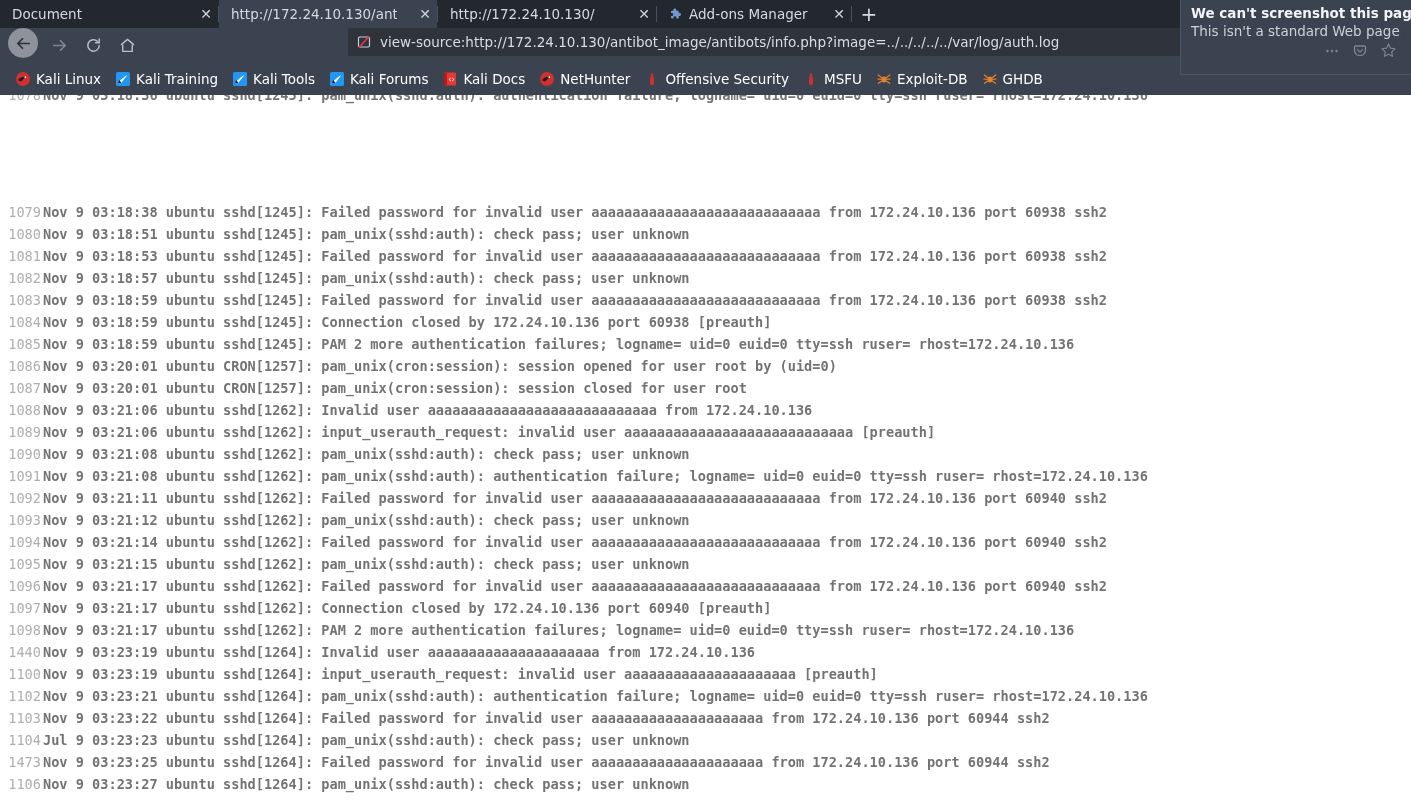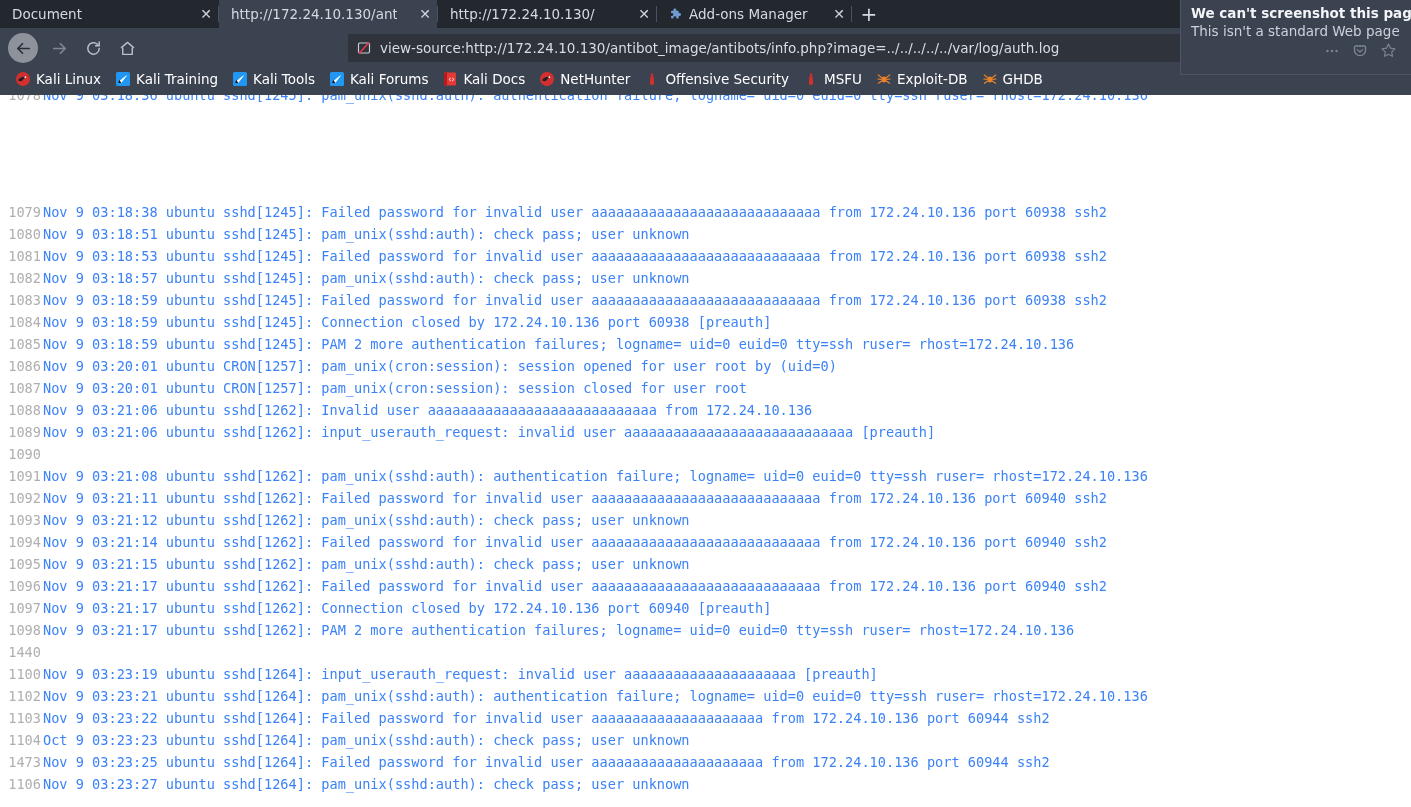--- a/index.html
+++ b/index.html
@@ -78,21 +78,21 @@
     color: #d6dae0;
     font-size: 20px;
     line-height: 1;
   }
 
   
   .navbar {
     height: 40px;
     background: #3b4250;
     display: flex;
-    align-items: center;
+    align-items: flex-start;
     padding: 0 6px;
     box-sizing: border-box;
   }
   .navbtn {
     width: 34px; height: 34px;
     display: flex;
     align-items: center;
     justify-content: center;
     color: #9aa1ad;
     flex: none;
@@ -210,22 +210,22 @@
     color: #afafaf;
     width: 42px;
     min-width: 42px;
     text-align: right;
     padding-right: 1px;
     box-sizing: border-box;
     user-select: none;
     font-family: "DejaVu Sans Mono", monospace;
   }
   .ltext {
-    color: #3b82f6;
-    font-weight: normal;
+    color: #737373;
+    font-weight: bold;
     padding-left: 1px;
     font-family: "DejaVu Sans Mono", monospace;
   }
   .clip-top {
     position: absolute;
     top: 0; left: 0; right: 0;
     height: 95px;
     overflow: hidden;
   }
   .clip-top-inner { position: absolute; top: -11px; left: 0; }
@@ -496,20 +496,21 @@
       <div class="srcline">
         <span class="lnum">1088</span>
         <span class="ltext">Nov  9 03:21:06 ubuntu sshd[1262]: Invalid user aaaaaaaaaaaaaaaaaaaaaaaaaaaa from 172.24.10.136</span>
       </div>
       <div class="srcline">
         <span class="lnum">1089</span>
         <span class="ltext">Nov  9 03:21:06 ubuntu sshd[1262]: input_userauth_request: invalid user aaaaaaaaaaaaaaaaaaaaaaaaaaaa [preauth]</span>
       </div>
       <div class="srcline">
         <span class="lnum">1090</span>
+        <span class="ltext">Nov  9 03:21:08 ubuntu sshd[1262]: pam_unix(sshd:auth): check pass; user unknown</span>
       </div>
       <div class="srcline">
         <span class="lnum">1091</span>
         <span class="ltext">Nov  9 03:21:08 ubuntu sshd[1262]: pam_unix(sshd:auth): authentication failure; logname= uid=0 euid=0 tty=ssh ruser= rhost=172.24.10.136</span>
       </div>
       <div class="srcline">
         <span class="lnum">1092</span>
         <span class="ltext">Nov  9 03:21:11 ubuntu sshd[1262]: Failed password for invalid user aaaaaaaaaaaaaaaaaaaaaaaaaaaa from 172.24.10.136 port 60940 ssh2</span>
       </div>
       <div class="srcline">
@@ -531,36 +532,37 @@
       <div class="srcline">
         <span class="lnum">1097</span>
         <span class="ltext">Nov  9 03:21:17 ubuntu sshd[1262]: Connection closed by 172.24.10.136 port 60940 [preauth]</span>
       </div>
       <div class="srcline">
         <span class="lnum">1098</span>
         <span class="ltext">Nov  9 03:21:17 ubuntu sshd[1262]: PAM 2 more authentication failures; logname= uid=0 euid=0 tty=ssh ruser= rhost=172.24.10.136</span>
       </div>
       <div class="srcline">
         <span class="lnum">1440</span>
+        <span class="ltext">Nov  9 03:23:19 ubuntu sshd[1264]: Invalid user aaaaaaaaaaaaaaaaaaaaa from 172.24.10.136</span>
       </div>
       <div class="srcline">
         <span class="lnum">1100</span>
         <span class="ltext">Nov  9 03:23:19 ubuntu sshd[1264]: input_userauth_request: invalid user aaaaaaaaaaaaaaaaaaaaa [preauth]</span>
       </div>
       <div class="srcline">
         <span class="lnum">1102</span>
         <span class="ltext">Nov  9 03:23:21 ubuntu sshd[1264]: pam_unix(sshd:auth): authentication failure; logname= uid=0 euid=0 tty=ssh ruser= rhost=172.24.10.136</span>
       </div>
       <div class="srcline">
         <span class="lnum">1103</span>
         <span class="ltext">Nov  9 03:23:22 ubuntu sshd[1264]: Failed password for invalid user aaaaaaaaaaaaaaaaaaaaa from 172.24.10.136 port 60944 ssh2</span>
       </div>
       <div class="srcline">
         <span class="lnum">1104</span>
-        <span class="ltext">Oct  9 03:23:23 ubuntu sshd[1264]: pam_unix(sshd:auth): check pass; user unknown</span>
+        <span class="ltext">Jul  9 03:23:23 ubuntu sshd[1264]: pam_unix(sshd:auth): check pass; user unknown</span>
       </div>
       <div class="srcline">
         <span class="lnum">1473</span>
         <span class="ltext">Nov  9 03:23:25 ubuntu sshd[1264]: Failed password for invalid user aaaaaaaaaaaaaaaaaaaaa from 172.24.10.136 port 60944 ssh2</span>
       </div>
       <div class="srcline">
         <span class="lnum">1106</span>
         <span class="ltext">Nov  9 03:23:27 ubuntu sshd[1264]: pam_unix(sshd:auth): check pass; user unknown</span>
       </div>
     </div>

